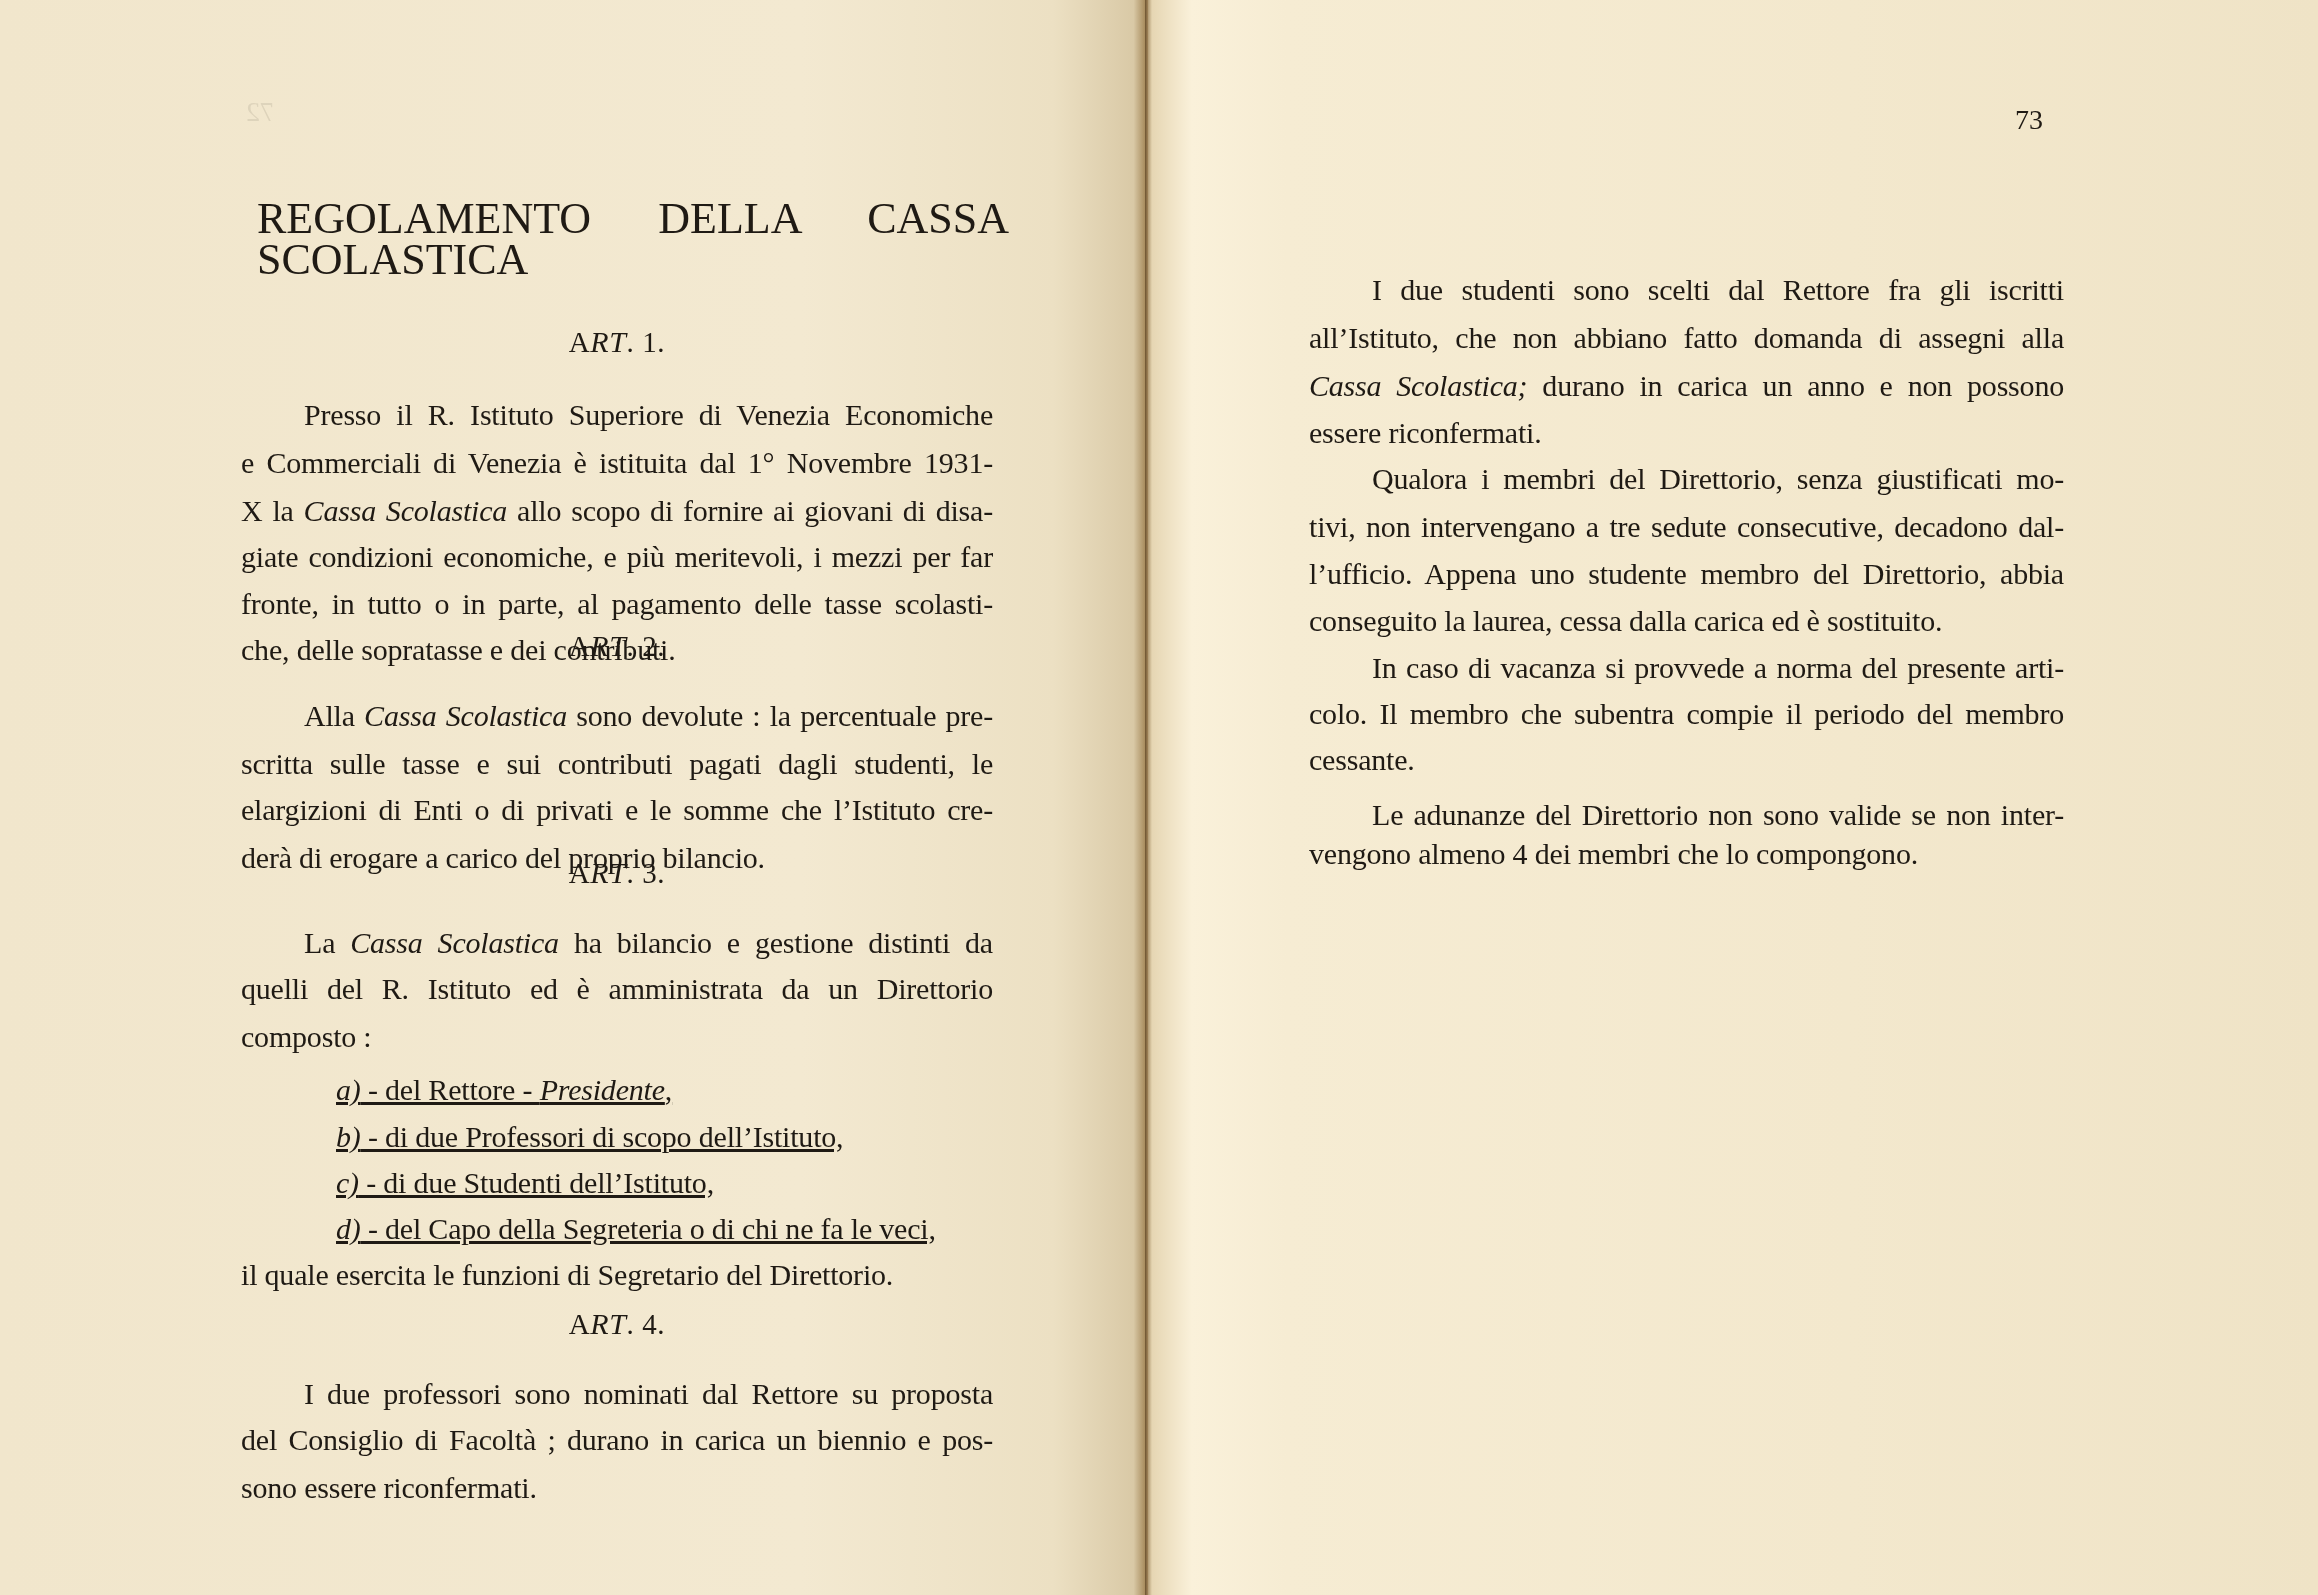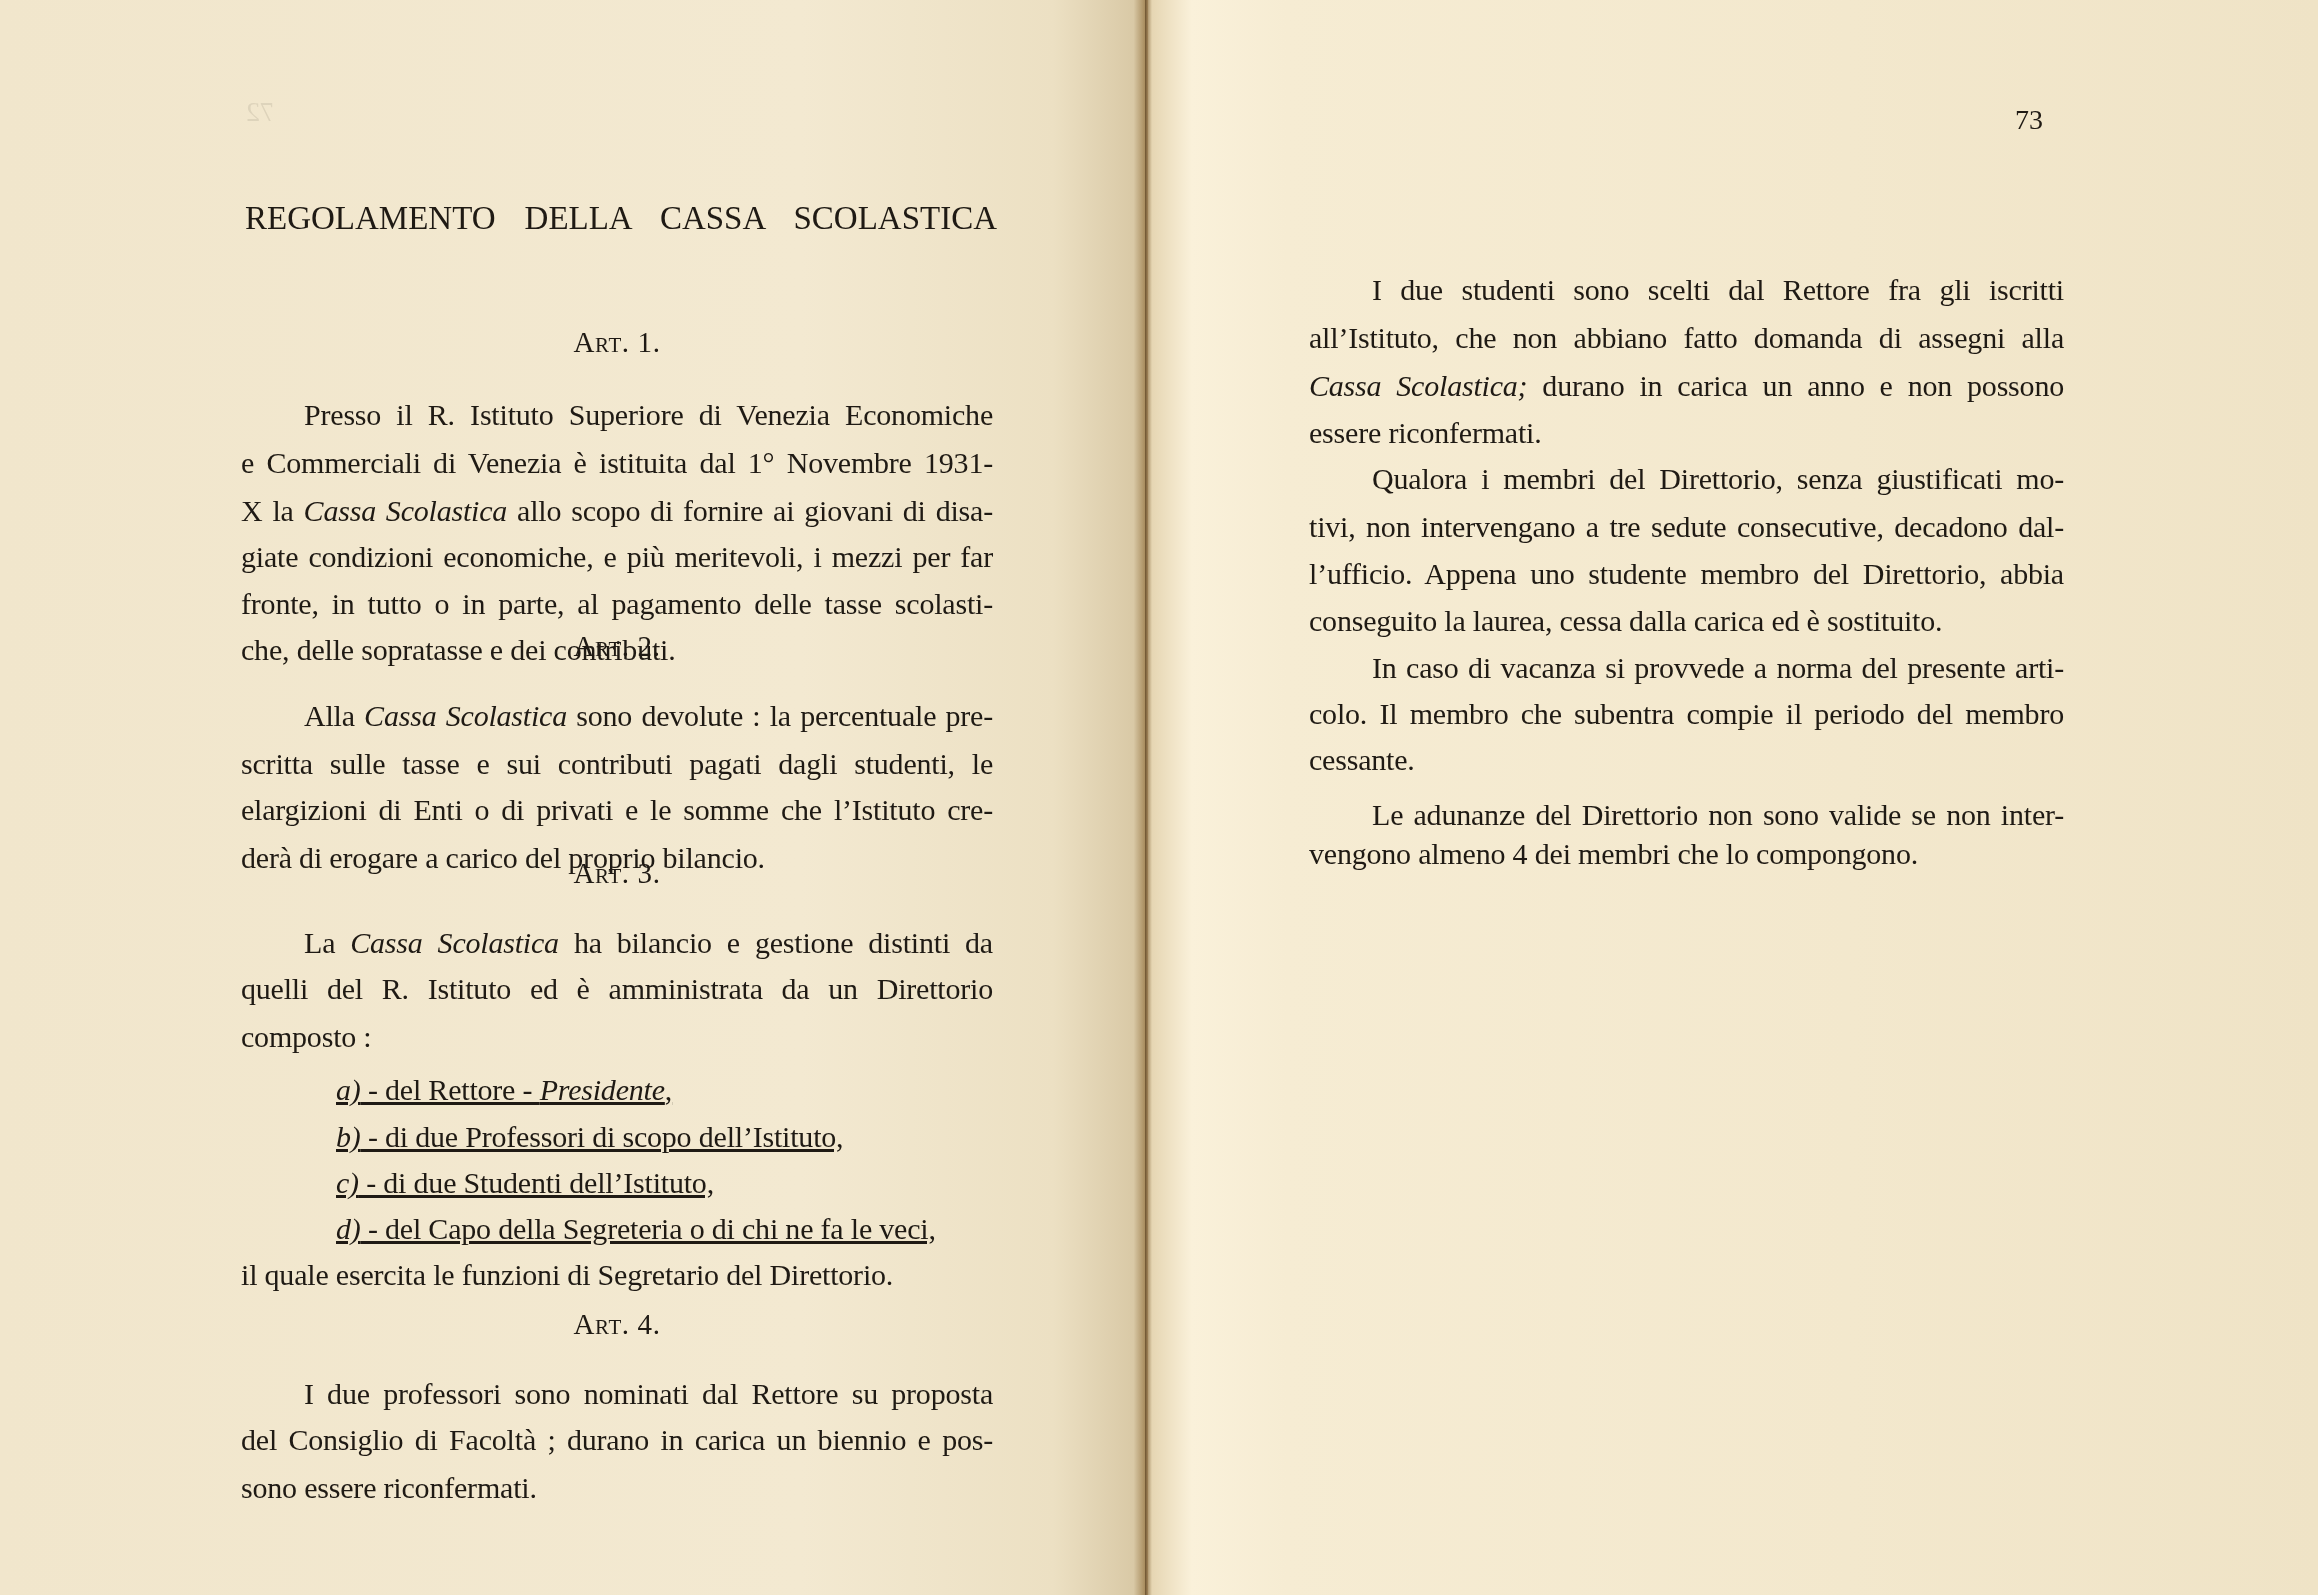--- a/index.html
+++ b/index.html
@@ -37,29 +37,29 @@
     position:absolute; left:0; width:100%;
     font-size:30px; line-height:38px; white-space:nowrap;
     letter-spacing:-0.2px;
     margin-top:12px;
   }
   .line.justify { text-align:justify; text-align-last:justify; }
   .line.indent { padding-left:63px; box-sizing:border-box; }
   .line.list-indent { padding-left:95px; box-sizing:border-box;text-decoration:underline; }
   .line.last { text-align:left; text-align-last:left; }
   .title {
-    position:absolute; left:4px; width:100%;
-    font-size:33px; line-height:41px; text-align:justify; text-align-last:justify;
+    position:absolute; left:16px; width:100%;
+    font-size:44px; line-height:41px; text-align:justify; text-align-last:justify;
     letter-spacing:0px;
   }
   .art {
     position:absolute; left:0; width:100%; text-align:center;
     font-size:29px; line-height:38px; letter-spacing:0.6px;
   }
-  .art .sc { font-size:21px; }
+  .art .sc { font-size:30px;font-style:italic; }
   .page-number {
     position:absolute; left:2015px; top:102px; font-size:28px; line-height:36px;
   }
   i { font-style:italic; }
 </style>
 </head>
 <body>
 
 <div class="page page-left"></div>
 <div class="page page-right"></div>

